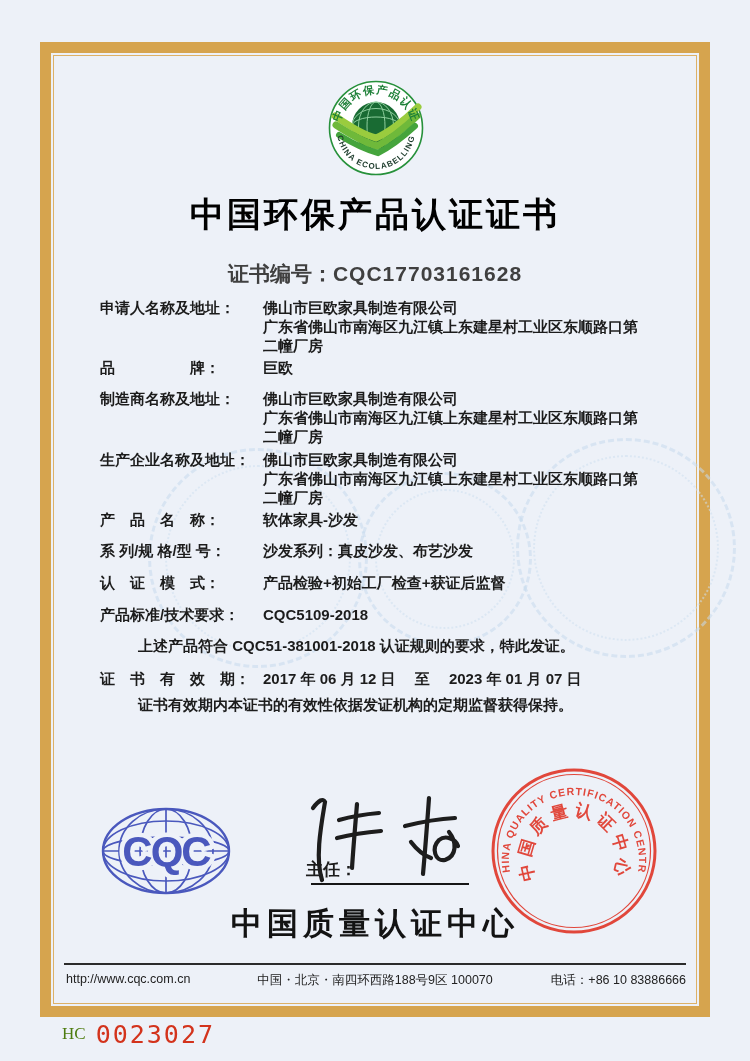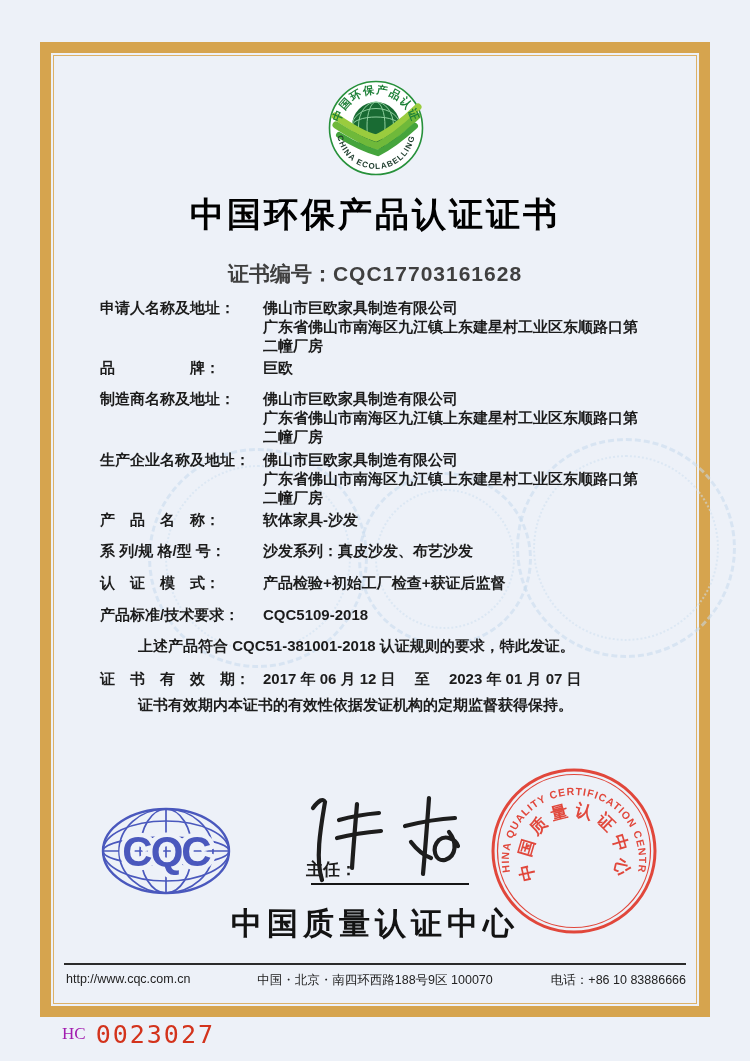--- a/index.html
+++ b/index.html
@@ -34,21 +34,21 @@
   .sign-line{position:absolute;left:311px;top:883px;width:158px;height:2px;background:#161616;}
   .stamp{position:absolute;left:487px;top:764px;opacity:.92;}
   .issuer{position:absolute;left:0;top:903px;width:750px;text-align:center;
     font-size:31px;font-weight:600;letter-spacing:5px;color:#131313;}
   .foot-rule{position:absolute;left:64px;top:963px;width:622px;height:2px;background:#2b2b2b;}
   .footer{position:absolute;left:64px;top:972px;width:622px;font-size:12.5px;color:#222;}
   .footer .f-url{position:absolute;left:2px;top:0;}
   .footer .f-addr{position:absolute;left:0;top:0;width:622px;text-align:center;}
   .footer .f-phone{position:absolute;right:0;top:0;}
   .serial{position:absolute;left:62px;top:1020px;}
-  .serial .hc{font-family:"Liberation Serif",serif;font-size:17px;color:#a21caf;vertical-align:4px;}
+  .serial .hc{font-family:"Liberation Serif",serif;font-size:17px;color:#4d7c0f;vertical-align:4px;}
   .serial .no{font-family:"DejaVu Sans Mono",monospace;font-size:25px;color:#d3331c;letter-spacing:2px;margin-left:10px;}
 </style>
 </head>
 <body>
 
 <div class="page">
 
   <div class="frame">
     <div class="frame-inner"></div>
   </div>

